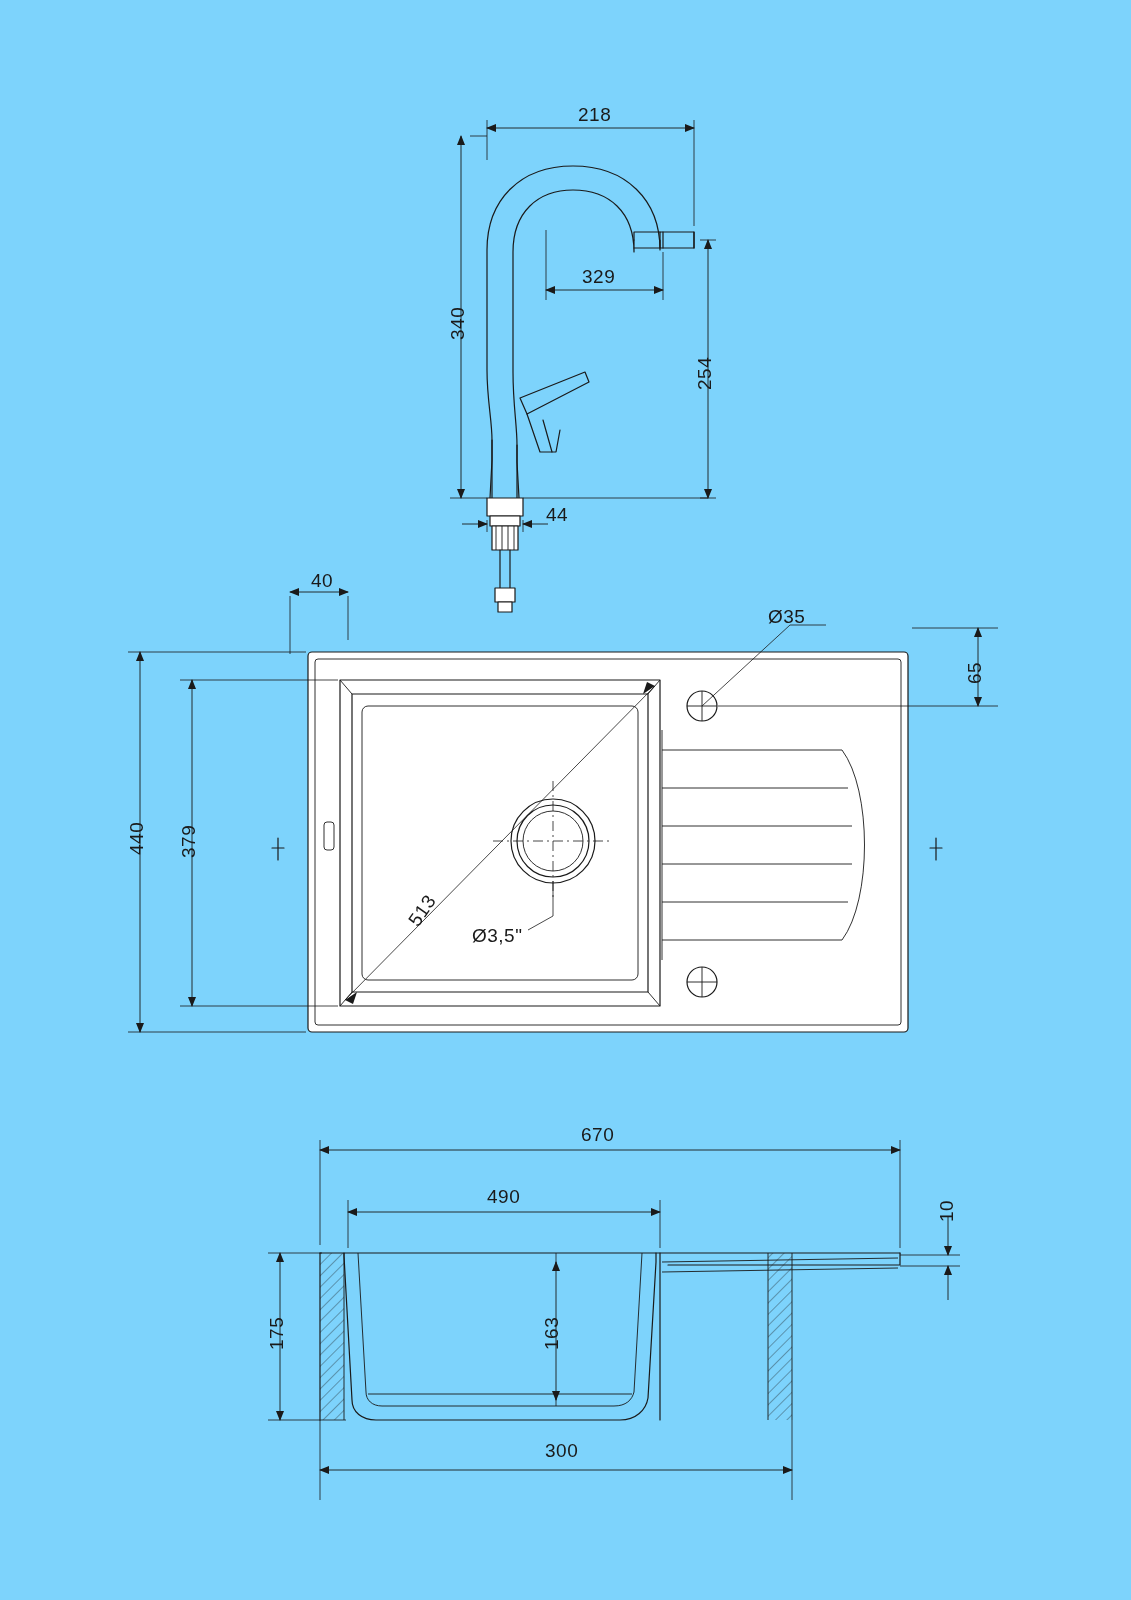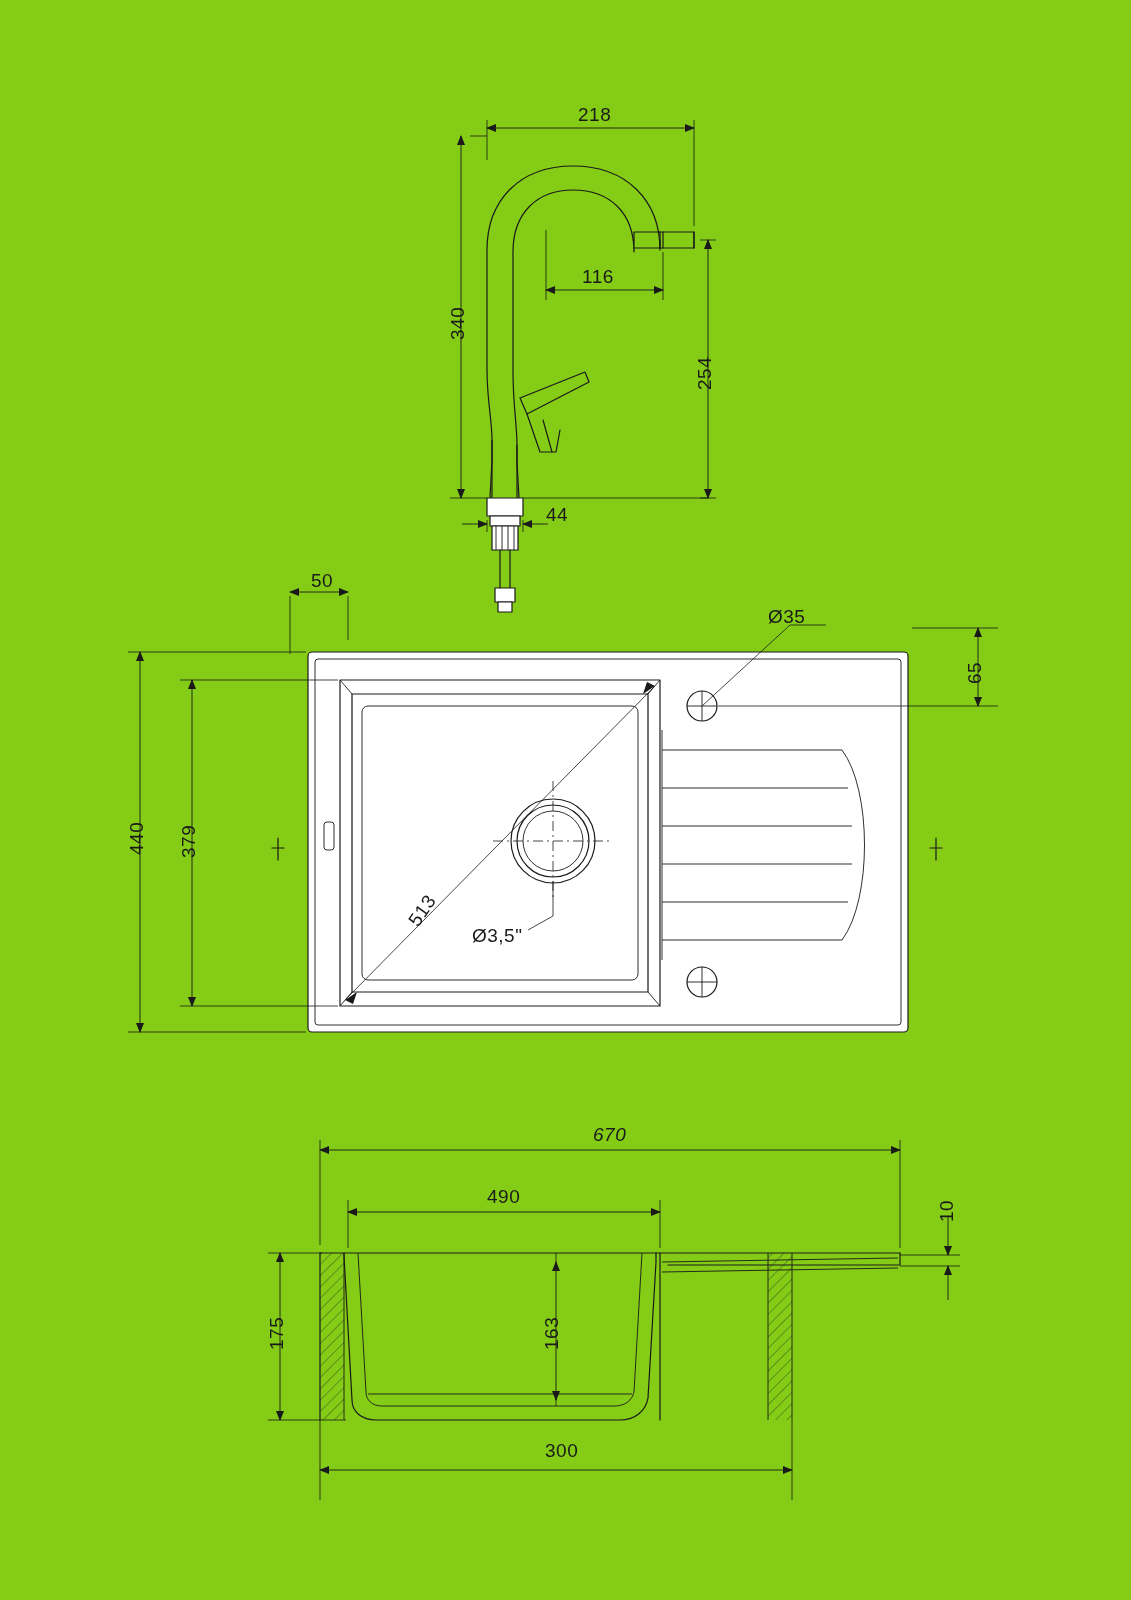--- a/index.html
+++ b/index.html
@@ -7,21 +7,21 @@
     padding: 0;
     background: #ffffff;
   }
   body {
     font-family: "Liberation Sans", sans-serif;
   }
   #sheet {
     position: relative;
     width: 1131px;
     height: 1600px;
-    background: #84cc16;
+    background: #7dd3fc;
     overflow: hidden;
   }
   svg.drawing {
     position: absolute;
     left: 0;
     top: 0;
     width: 1131px;
     height: 1600px;
   }
   .ln {
@@ -267,33 +267,33 @@
       <line class="ln-dim" x1="948" y1="1216" x2="948" y2="1255" marker-end="url(#ar)"></line>
       <line class="ln-dim" x1="948" y1="1300" x2="948" y2="1266" marker-end="url(#ar)"></line>
 
       <line class="ln-ext" x1="320" y1="1420" x2="320" y2="1500"></line>
       <line class="ln-ext" x1="792" y1="1420" x2="792" y2="1500"></line>
       <line class="ln-dim" x1="320" y1="1470" x2="792" y2="1470" marker-start="url(#arS)" marker-end="url(#ar)"></line>
     </g>
   </svg>
 
   <div class="dimtext" style="left:578px; top:104px;">218</div>
-  <div class="dimtext" style="left:582px; top:266px;">116</div>
+  <div class="dimtext" style="left:582px; top:266px;">329</div>
   <div class="dimtext rot90" style="left:447px; top:340px;">340</div>
   <div class="dimtext rot90" style="left:694px; top:390px;">254</div>
   <div class="dimtext" style="left:546px; top:504px;">44</div>
 
-  <div class="dimtext" style="left:311px; top:570px;">50</div>
+  <div class="dimtext" style="left:311px; top:570px;">40</div>
   <div class="dimtext rot90" style="left:126px; top:855px;">440</div>
   <div class="dimtext rot90" style="left:178px; top:858px;">379</div>
   <div class="dimtext" style="left:768px; top:606px;">Ø35</div>
   <div class="dimtext rot90" style="left:964px; top:684px;">65</div>
   <div class="dimtext rot-diag" style="left:404px; top:918px;">513</div>
   <div class="dimtext" style="left:472px; top:925px;">Ø3,5"</div>
 
-  <div class="dimtext" style="left:593px; top:1124px;font-style:italic;">670</div>
+  <div class="dimtext" style="left:581px; top:1124px;">670</div>
   <div class="dimtext" style="left:487px; top:1186px;">490</div>
   <div class="dimtext rot90" style="left:266px; top:1350px;">175</div>
   <div class="dimtext rot90" style="left:541px; top:1350px;">163</div>
   <div class="dimtext rot90" style="left:936px; top:1222px;">10</div>
   <div class="dimtext" style="left:545px; top:1440px;">300</div>
 
 </div>
 
 </body></html>

